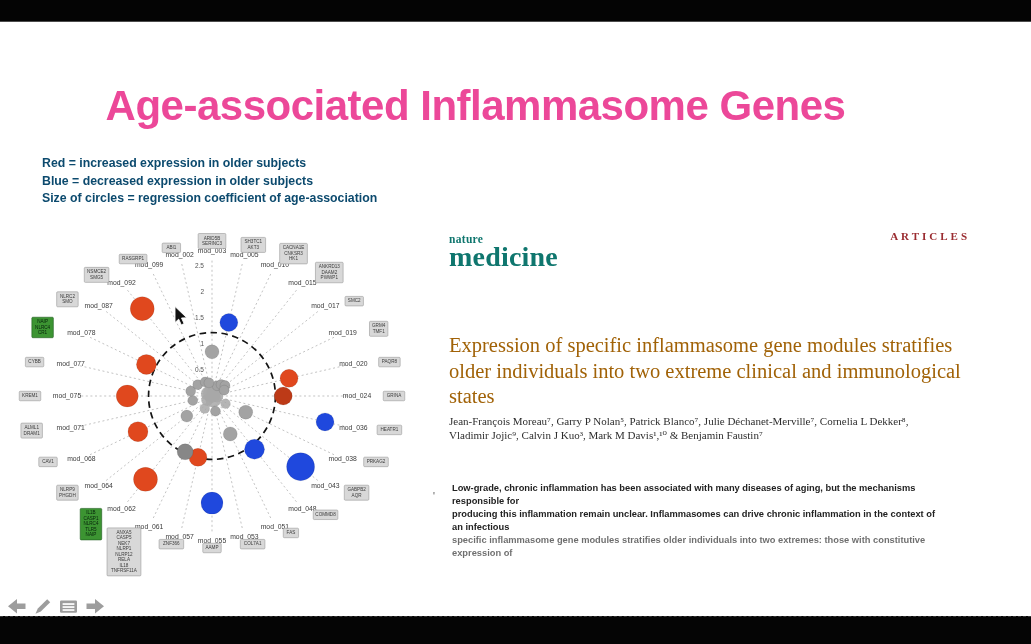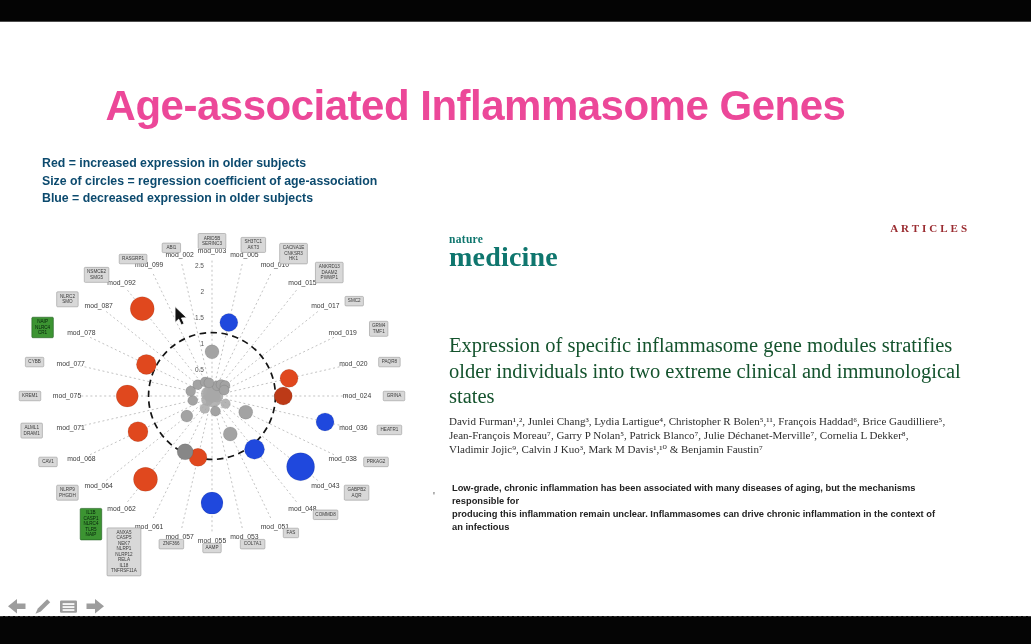--- a/index.html
+++ b/index.html
@@ -14,27 +14,27 @@
   
   #slide-title { left:0; top:82px; width:951px; text-align:center; font-size:42px; font-weight:700;
                  letter-spacing:-0.5px; color:#ec4899; }
   #legend { left:42px; top:155px; font-size:12.3px; font-weight:600; color:#0c4a6e; line-height:17.5px; }
 
   
   #chart { left:10px; top:228px; }
 
   
   #paper { left:448px; top:210px; width:522px; height:345px; }
-  #articles-label { right:0; top:12px; font-size:11px; font-weight:700; letter-spacing:3px;
+  #articles-label { right:0; top:20px; font-size:11px; font-weight:700; letter-spacing:3px;
                     color:#9a2b30; font-family:"Liberation Serif", serif;text-align:right; }
   #journal-logo { left:1px; top:24px; color:#0f766e; font-family:"Liberation Serif", serif; line-height:1; }
   #journal-logo .small { font-size:11.5px; font-weight:700; letter-spacing:0.3px; display:block; }
   #journal-logo .big   { font-size:28px; font-weight:700; display:block; margin-top:-3px; letter-spacing:0.2px; }
   #paper-title { left:1px; top:123px; width:520px; font-family:"Liberation Serif", serif;
-                 font-size:20.5px; line-height:25.5px; color:#14532d; font-weight:400; }
+                 font-size:20.5px; line-height:25.5px; color:#a16207; font-weight:400; }
   #paper-authors { left:1px; top:205px; width:520px; font-family:"Liberation Serif","DejaVu Serif", serif;
                    font-size:11px; line-height:13.8px; color:#2e2e2e; }
   #paper-abstract { left:4px; top:272px; width:492px; font-size:9.3px; font-weight:700;
                     line-height:13px; color:#222; }
   #paper-abstract .ln4 { opacity:0.65; }
   #margin-mark { left:-19px; top:8px; font-size:10px; color:#555; font-weight:400; }
 
   
   #toolbar { left:6px; top:596px; height:20px; display:flex; gap:6px; align-items:center; }
   #toolbar svg { display:block; }
@@ -44,22 +44,22 @@
 </style>
 </head>
 <body>
 
 <div id="top-bar" class="abs"></div>
 
 <h1 id="slide-title" class="abs">Age-associated Inflammasome Genes</h1>
 
 <div id="legend" class="abs">
   <div>Red = increased expression in older subjects</div>
+  <div>Blue = decreased expression in older subjects</div>
   <div>Size of circles = regression coefficient of age-association</div>
-  <div>Blue = decreased expression in older subjects</div>
 </div>
 
 <svg id="chart" class="abs" width="420" height="378" viewBox="0 0 420 378">
   <g id="g-spokes">
       <line x1="202" y1="168" x2="202" y2="30" stroke="#bcbcbc" stroke-width="0.9" stroke-dasharray="2 2.6"></line>
       <line x1="202" y1="168" x2="232.8085160095113" y2="33.48295520161139" stroke="#bcbcbc" stroke-width="0.9" stroke-dasharray="2 2.6"></line>
       <line x1="202" y1="168" x2="261.84495367308114" y2="43.65137105755136" stroke="#bcbcbc" stroke-width="0.9" stroke-dasharray="2 2.6"></line>
       <line x1="202" y1="168" x2="288.0953843458953" y2="60.15017480620301" stroke="#bcbcbc" stroke-width="0.9" stroke-dasharray="2 2.6"></line>
       <line x1="202" y1="168" x2="309.84982519379696" y2="81.9046156541047" stroke="#bcbcbc" stroke-width="0.9" stroke-dasharray="2 2.6"></line>
       <line x1="202" y1="168" x2="326.3486289424486" y2="108.15504632691886" stroke="#bcbcbc" stroke-width="0.9" stroke-dasharray="2 2.6"></line>
@@ -252,28 +252,28 @@
 </svg>
 
 <div id="paper" class="abs">
   <div id="articles-label" class="abs">ARTICLES</div>
   <div id="journal-logo" class="abs">
     <span class="small">nature</span>
     <span class="big">medicine</span>
   </div>
   <div id="paper-title" class="abs">Expression of specific inflammasome gene modules stratifies older individuals into two extreme clinical and immunological states</div>
   <div id="paper-authors" class="abs">
-    <div>David Furman¹,², Junlei Chang³, Lydia Lartigue⁴, Christopher R Bolen⁵,¹¹, François Haddad⁶, Brice Gaudilliere⁵,</div>
     <div>Jean-François Moreau⁷, Garry P Nolan⁵, Patrick Blanco⁷, Julie Déchanet-Merville⁷, Cornelia L Dekker⁸,</div>
     <div>Vladimir Jojic⁹, Calvin J Kuo³, Mark M Davis¹,¹⁰ &amp; Benjamin Faustin⁷</div>
   </div>
   <div id="paper-abstract" class="abs">
     <span id="margin-mark" class="abs">'</span>
     <div>Low-grade, chronic inflammation has been associated with many diseases of aging, but the mechanisms responsible for</div>
     <div>producing this inflammation remain unclear. Inflammasomes can drive chronic inflammation in the context of an infectious</div>
+    <div class="ln4">specific inflammasome gene modules stratifies older individuals into two extremes: those with constitutive expression of</div>
   </div>
 </div>
 
 <div id="toolbar" class="abs">
   <span>
       <svg width="21" height="19" viewBox="0 0 21 19">
         <path d="M11 2 L2 9.2 L11 16.5 L11 12 L19.5 12 L19.5 6.5 L11 6.5 Z" fill="#9d9d9d"></path>
       </svg>
     </span>
   <span>

